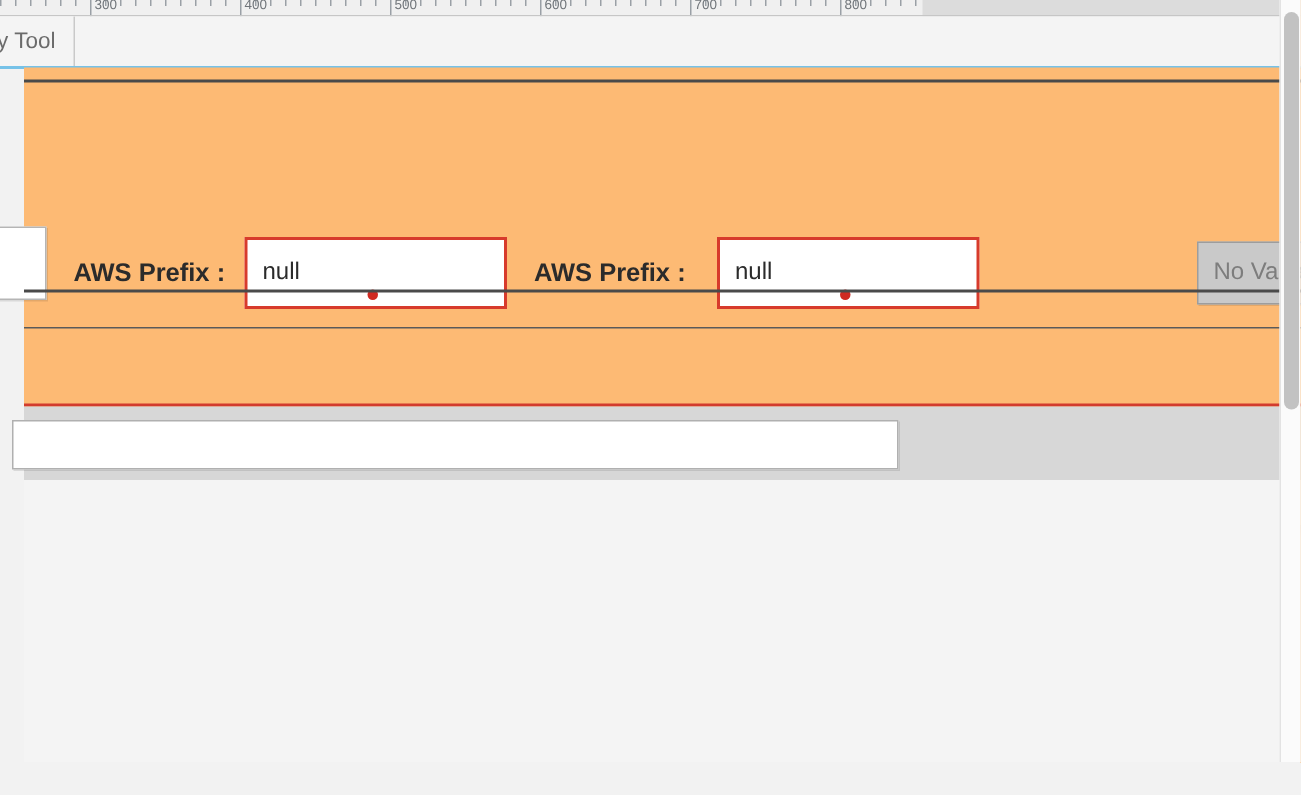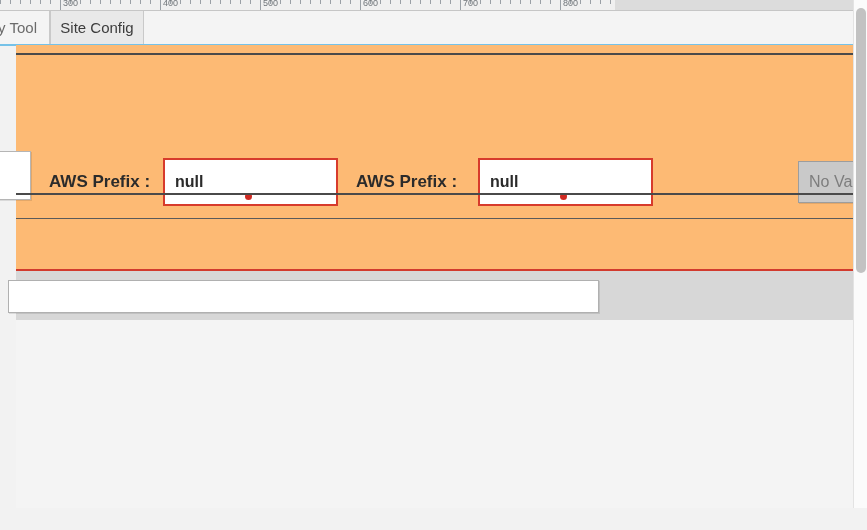--- a/index.html
+++ b/index.html
@@ -170,21 +170,20 @@
     font-size: 16px;
     color: #2b2b2b;
     display: flex;
     align-items: center;
     padding-left: 10px;
     white-space: nowrap;
     overflow: hidden;
   }
   .text-input.error {
     border: 2px solid #d73b2c;
-    font-weight: bold;
   }
   .text-input.plain {
     border: 1px solid #b5b5b5;
     box-shadow: 1px 1px 0 rgba(0,0,0,0.10);
   }
   .text-input.disabled {
     background: #c9c9c9;
     border: 1px solid #9d9d9d;
     color: #7d7d7d;
     box-shadow: 1px 1px 0 rgba(0,0,0,0.10);
@@ -335,23 +334,20 @@
         <div class="tick-label" style="left: 463px;">700</div>
         <div class="tick-label" style="left: 563px;">800</div>
       </div>
     <div class="ruler-baseline"></div>
   </div>
 
   <div class="tabstrip">
     <div class="tab inactive">
       <span>y Tool</span>
     </div>
-    <div class="tab active">
-      <span>Site Config</span>
-    </div>
     <div class="tabstrip-underline"></div>
   </div>
 
   <div class="content">
 
     <div class="rule-dark" style="top:8px;"></div>
 
     <div class="form-row">
 
       <div class="text-input plain" style="left:-22px; top:48px; width:37px; height:49px;"></div>

